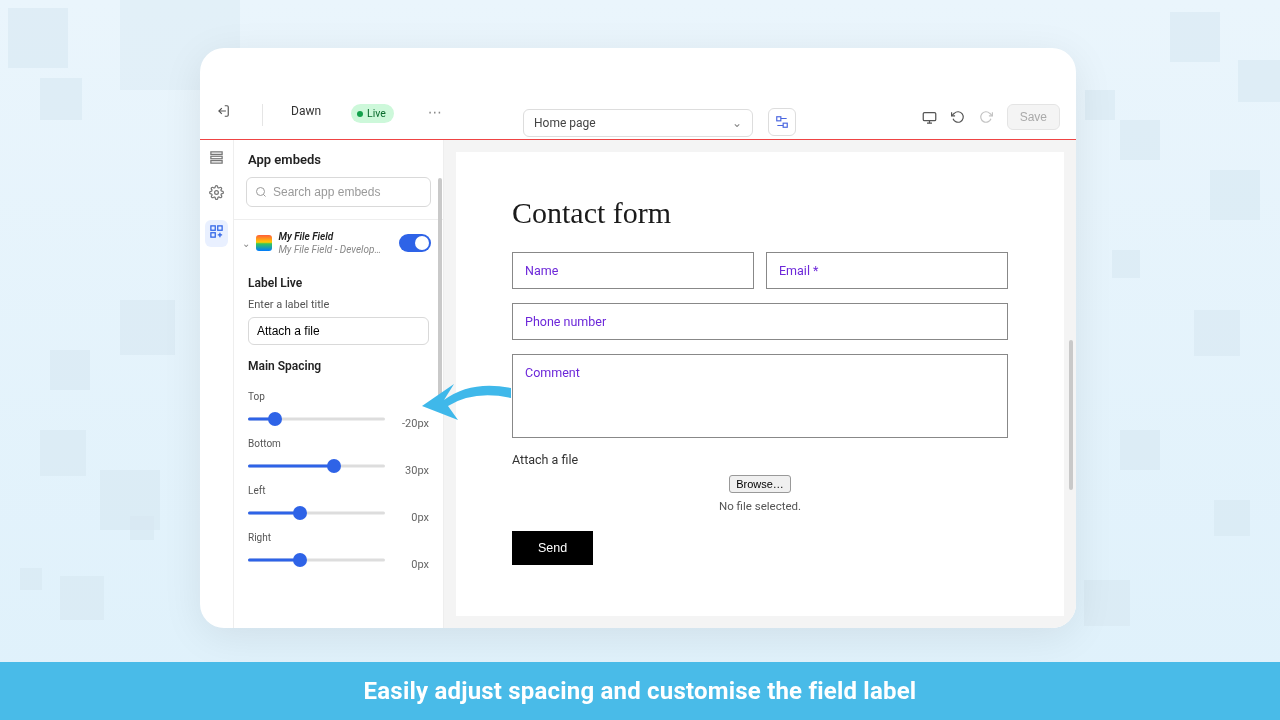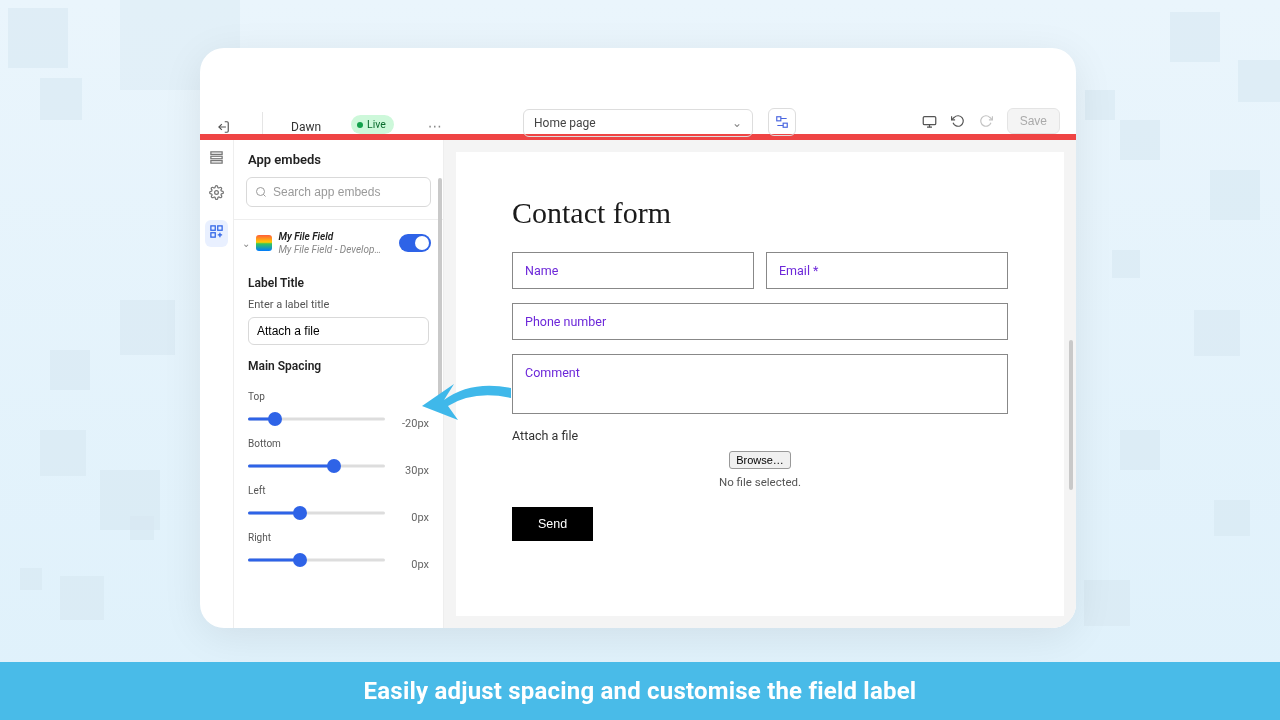--- a/index.html
+++ b/index.html
@@ -31,22 +31,22 @@
   .sq18{top:470px;left:100px;width:60px;height:60px}
   .sq19{top:12px;right:60px;width:50px;height:50px}
   .sq20{top:60px;right:0px;width:42px;height:42px}
 
   .card {
     position: absolute; top: 48px; left: 200px; width: 876px; height: 580px;
     background: #fff; border-radius: 24px; box-shadow: 0 8px 40px rgba(0,0,0,.08);
     overflow: hidden;
   }
   .topbar {
-    display: flex; align-items: flex-end; height: 36px; padding: 0 8px;
-    border-bottom: 6px solid #ef4444; margin-top: 56px;
+    display: flex; align-items: flex-start; height: 36px; padding: 0 8px;
+    border-bottom: 1px solid #ef4444; margin-top: 56px;
     gap: 24px;
   }
   .exit-ico { width: 22px; display:flex; justify-content:center; color:#555; cursor:pointer; margin-left:4px;}
   .vsep { width:1px; height:22px; background:#e5e5e5; margin:0 4px;}
   .theme-name { font-size: 12px; color:#333; }
   .live-badge { font-size: 10.5px; background:#cdf8da; color:#0a6b2d; padding:3px 8px 3px 16px; border-radius:10px; position:relative; margin-left:6px;}
   .live-badge::before{content:"";position:absolute;left:6px;top:50%;transform:translateY(-50%);width:6px;height:6px;border-radius:50%;background:#13a14c;}
   .dots { margin-left:10px; color:#888; cursor:pointer; font-size:14px;}
   .page-select { margin-left:auto; margin-right:auto; width:230px; height:28px; border:1px solid #ddd; border-radius:6px; display:flex; align-items:center; padding:0 10px; font-size:12px; color:#444; position:relative;}
   .page-select .chev { margin-left:auto; color:#888; }
@@ -91,21 +91,21 @@
   .thumb{position:absolute;top:50%;width:14px;height:14px;border-radius:50%;background:#2e63e7;transform:translate(-50%,-50%);cursor:grab;}
   .sval{font-size:11px;color:#666;min-width:36px;text-align:right;margin-top:9px;}
 
   .preview{flex:1;background:#f4f4f4;padding:12px;position:relative;}
   .preview-scroll{position:absolute;right:3px;top:200px;width:4px;height:150px;background:#c9c9c9;border-radius:2px;}
   .canvas{background:#fff;height:100%;padding:44px 56px 30px;position:relative;overflow:hidden;}
   .canvas h1{font-size:30px;font-weight:400;color:#1a1a1a;margin-bottom:22px;font-family:Georgia,serif;}
   .two{display:flex;gap:12px;margin-bottom:14px;}
   .fld{flex:1;border:1px solid #888;padding:10px 12px;font-size:12.5px;color:#6d28d9;}
   .full{margin-bottom:14px;}
-  .ta{height:60px;}
+  .ta{height:84px;}
   .attach-lbl{font-size:12.5px;color:#333;margin:14px 0 8px;}
   .file-row{display:flex;align-items:center;gap:6px;margin-bottom:18px;flex-direction:column;}
   .browse{border:1px solid #999;background:#f0f0f0;font-size:11px;padding:2px 6px;border-radius:3px;cursor:pointer;}
   .nofile{font-size:11.5px;color:#555;}
   .send{background:#000;color:#fff;border:none;padding:10px 26px;font-size:12.5px;cursor:pointer;}
 
   .arrow{position:absolute;top:370px;left:416px;pointer-events:none;}
 
   .banner{position:absolute;bottom:0;left:0;right:0;height:58px;background:#49bbe8;display:flex;align-items:center;justify-content:center;}
   .banner span{color:#fff;font-size:24px;font-weight:700;letter-spacing:.2px;}
@@ -231,21 +231,21 @@
         <span class="chev">⌄</span>
         <div class="app-ico"></div>
         <div class="embed-txt">
           <div class="t1">My File Field</div>
           <div class="t2">My File Field - Develop…</div>
         </div>
         <div class="toggle"></div>
       </div>
 
       <div class="section">
-        <div class="section-h">Label Title</div>
+        <div class="section-h">Label Live</div>
         <div class="hint">Enter a label title</div>
         <input class="txt-input" value="Attach a file" style="">
       </div>
 
       <div class="section">
         <div class="section-h">Main Spacing</div>
       </div>
 
       <div class="slider-blk">
         <div class="slider-lbl">Top</div>

